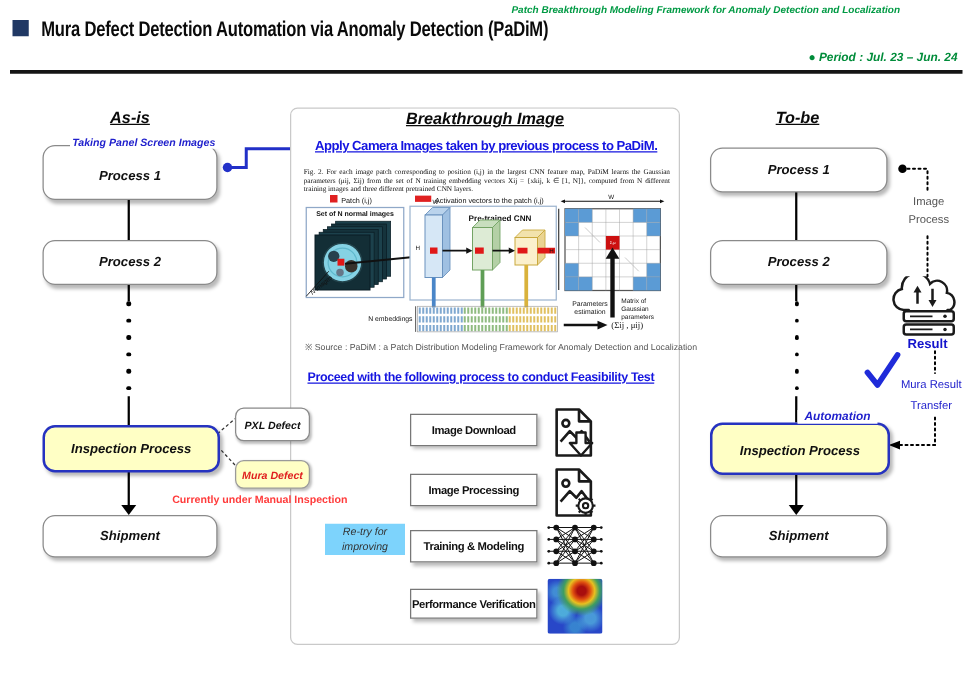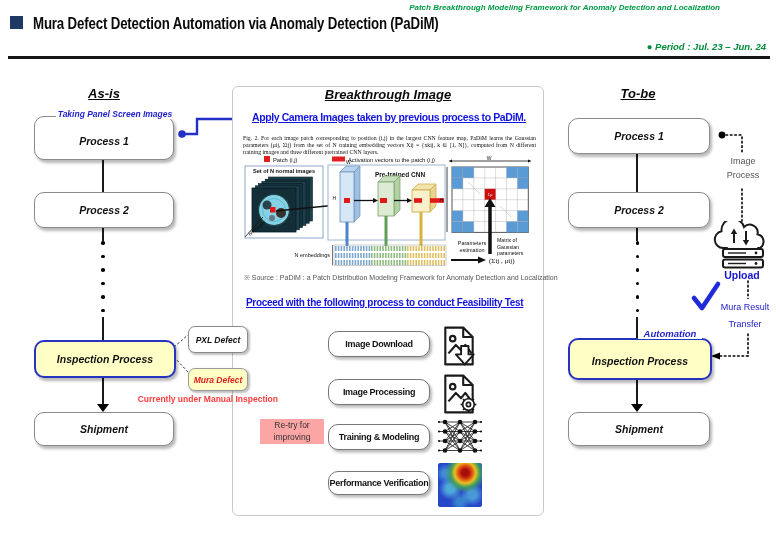--- a/index.html
+++ b/index.html
@@ -22,41 +22,41 @@
   
   .colhead{position:absolute;z-index:3;font-weight:700;font-style:italic;font-size:13px;color:#0a0a0a;
            text-decoration:underline;text-align:center;background:#fff;margin-top:17px;}
 
   
   .pbox{position:absolute;z-index:2;background:#fff;border:1.4px solid #8a8a8a;border-radius:10px;
         box-shadow:2px 2.5px 3px rgba(0,0,0,.28);display:flex;align-items:center;justify-content:center;
         font-weight:700;font-style:italic;font-size:10.5px;color:#111;white-space:nowrap;}
   .ybox{background:#FFFFC5;border:2.4px solid #2633C0;}
   .sbox{border-radius:7px;font-size:8.5px;border-width:1.2px;box-shadow:1.5px 1.5px 2px rgba(0,0,0,.25);}
-  .stepbox{border-radius:10px;font-style:normal;font-size:9px;letter-spacing:-0.3px;border-color:#777;}
+  .stepbox{border-radius:0;font-style:normal;font-size:9px;letter-spacing:-0.3px;border-color:#777;}
 
   .toplabel{position:absolute;z-index:3;background:#fff;text-align:center;font-weight:700;font-style:italic;
             color:#1F1FCC;white-space:nowrap;}
   .dotcol{position:absolute;z-index:2;display:flex;flex-direction:column;align-items:center;gap:10px;}
   .dotcol i{width:3.5px;height:3.5px;border-radius:50%;background:#000;}
 
   .rednote{position:absolute;z-index:3;color:#FF3B3B;font-weight:600;font-size:8.5px;white-space:nowrap;
            text-align:right;}
   .muratext{color:#E02020;}
 
   
   .panel{position:absolute;left:232px;top:86px;width:310px;height:428px;border:1.5px solid #c9c9c9;
          border-radius:6px;background:#fff;z-index:1;}
   .bluept{position:absolute;z-index:3;color:#1414E0;font-weight:700;text-decoration:underline;
           white-space:nowrap;}
   .caption{position:absolute;left:243px;top:135px;width:293px;z-index:2;font-family:"Liberation Serif",serif;
            font-size:5.8px;line-height:1.2;color:#111;text-align:justify;}
   .source{position:absolute;left:244px;top:273px;width:290px;z-index:2;text-align:center;font-size:7px;
           color:#555;white-space:nowrap;}
-  .retry{position:absolute;left:260px;top:419px;width:64px;z-index:3;background:#fca5a5;
+  .retry{position:absolute;left:260px;top:419px;width:64px;z-index:3;background:#7dd3fc;font-style:italic;
          font-size:8.5px;color:#333;text-align:center;line-height:1.45;}
 
   
   .railtext{position:absolute;z-index:3;background:#fff;text-align:center;font-size:9px;color:#555;
             line-height:1.55;}
   .server-label{position:absolute;z-index:3;text-align:center;font-weight:700;font-size:10.5px;color:#1414CC;}
   .bluesmall{position:absolute;z-index:3;text-align:center;font-size:9px;color:#2222CC;line-height:1.9;
              background:#fff;}
 
   .heatmap{position:absolute;left:438px;top:463px;width:44px;height:44px;z-index:2;border-radius:2px;
@@ -404,19 +404,19 @@
     <polygon points="18.8,13 25.2,13 22,7.5" fill="#1a1a1a"></polygon>
     <line x1="34" y1="10" x2="34" y2="21" stroke="#1a1a1a" stroke-width="2"></line>
     <polygon points="30.8,19 37.2,19 34,24.5" fill="#1a1a1a"></polygon>
     <rect x="11" y="28" width="40" height="8" rx="2" fill="#fff" stroke="#1a1a1a" stroke-width="2"></rect>
     <rect x="11" y="38.5" width="40" height="8" rx="2" fill="#fff" stroke="#1a1a1a" stroke-width="2"></rect>
     <line x1="16" y1="32" x2="34" y2="32" stroke="#1a1a1a" stroke-width="1.4"></line>
     <line x1="16" y1="42.5" x2="34" y2="42.5" stroke="#1a1a1a" stroke-width="1.4"></line>
     <circle cx="44" cy="32" r="1.4" fill="#1a1a1a"></circle>
       <circle cx="44" cy="42.5" r="1.4" fill="#1a1a1a"></circle>
   </svg>
-  <div class="server-label" style="left:712px;top:269px;width:60px;">Upload</div>
+  <div class="server-label" style="left:712px;top:269px;width:60px;">Result</div>
   <div class="bluesmall" style="left:712px;top:299px;width:66px;">
     <span>Mura Result</span><br>
     <span>Transfer</span>
   </div>
 
 </div>
 
 </body></html>

